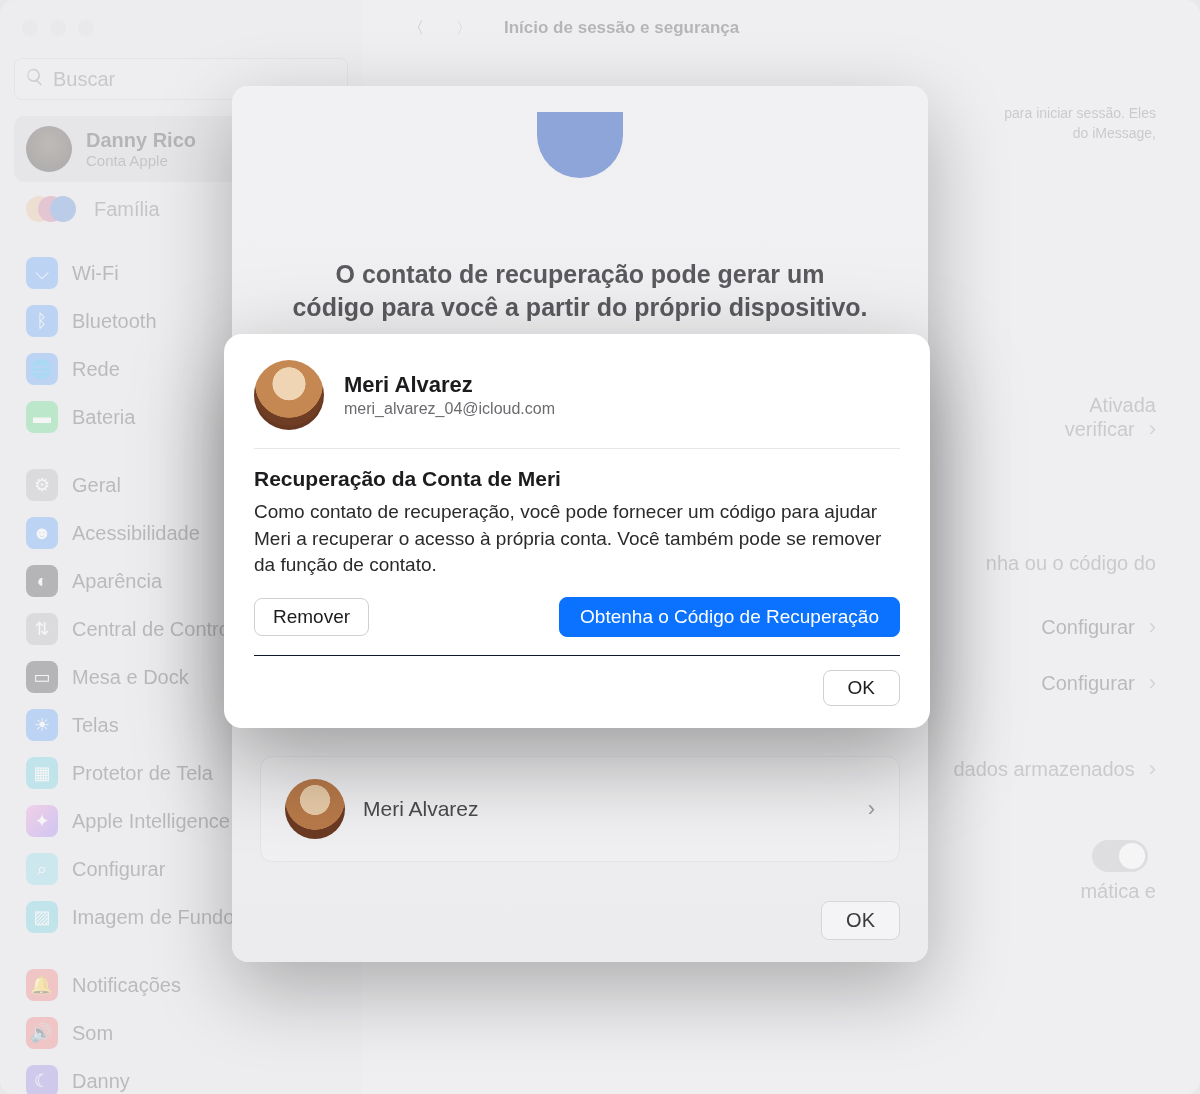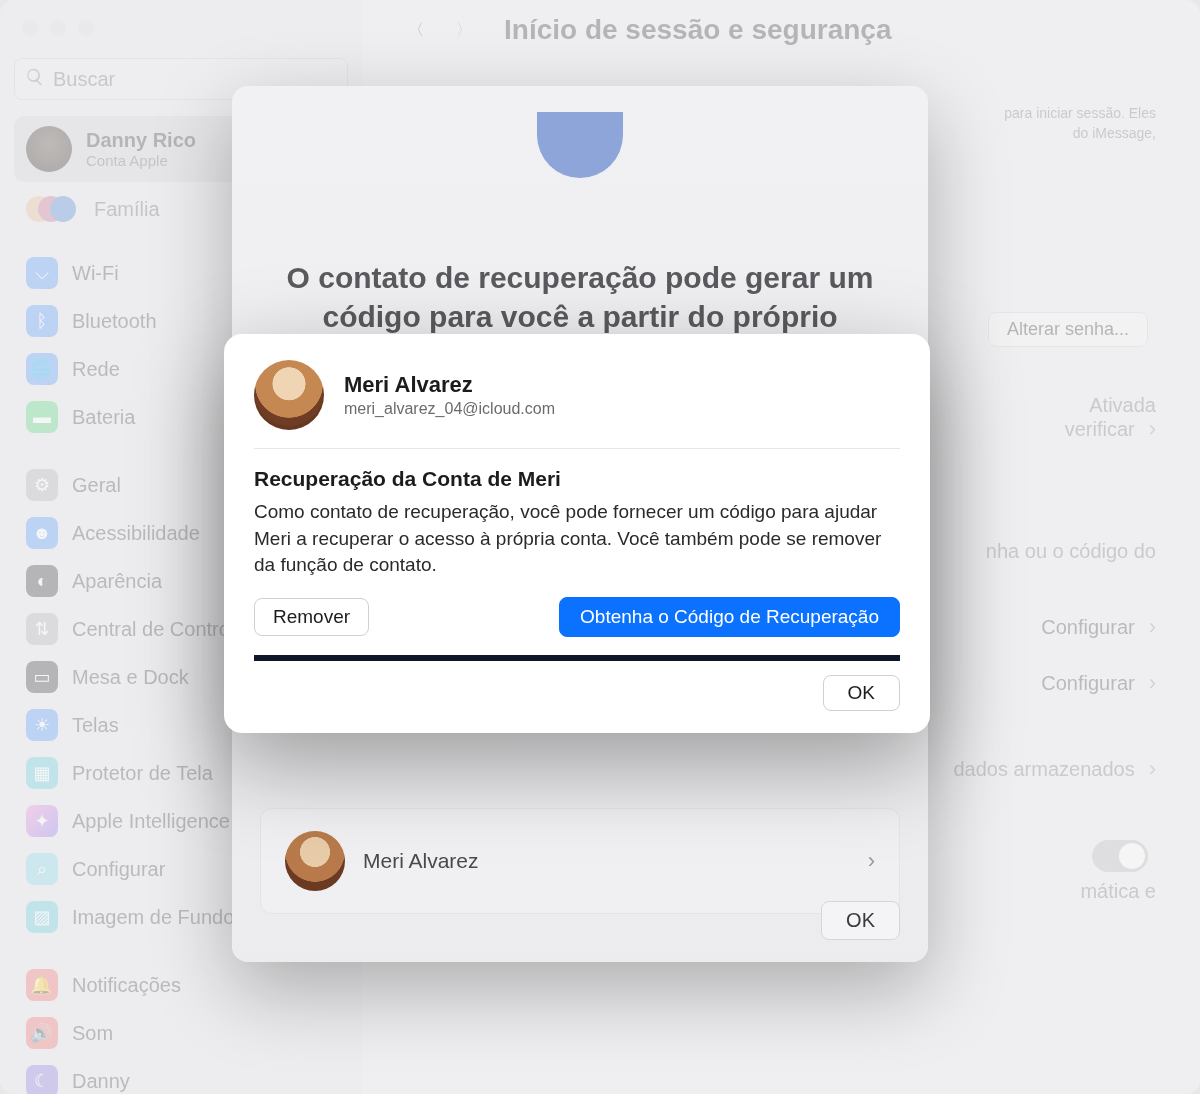--- a/index.html
+++ b/index.html
@@ -83,42 +83,42 @@
   }
   .content-head {
     display:flex; align-items:center; gap:20px;
     margin-bottom: 14px;
   }
   .nav-arrow {
     width:28px; height:28px; display:flex; align-items:center; justify-content:center;
     color:#9a9a9e;
   }
   .nav-arrow.active { color:#5a5a5e;}
-  .content-title { font-size:28px; font-weight:700; color:#3a3a3d; margin-left: 6px;}
+  .content-title { font-size:17px; font-weight:700; color:#3a3a3d; margin-left: 6px;}
   .btn-pill {
     padding:6px 18px; font-size:18px; border-radius:8px;
     background:#f4f4f6; border:1px solid #d0d0d4; color:#3a3a3d;
   }
   .chevron { color:#9a9a9e; font-size:22px; }
   .toggle {
     width:56px;height:32px;border-radius:16px;background:#b8b8bc;position:relative;
   }
   .toggle .knob{
     position:absolute;right:3px;top:3px;width:26px;height:26px;border-radius:50%;background:#fff;
   }
   .overlay-dim {
     position:absolute; inset:0; background:rgba(240,240,242,0.68);
   }
   .modal-sheet {
     position:absolute; left:232px; top:86px; width:696px; height:876px;
     background:linear-gradient(#f1f1f3,#ececee);
     border-radius:16px; box-shadow:0 28px 80px rgba(0,0,0,0.28);
     padding: 26px 28px;
   }
-  .sheet-heading { font-size:30px; font-weight:700; color:#5a5a5e; text-align:center; line-height:1.3; margin-top: 80px;}
+  .sheet-heading { font-size:25px; font-weight:700; color:#5a5a5e; text-align:center; line-height:1.3; margin-top: 80px;}
   .sheet-sub { font-size:21px; color:#7a7a7e; text-align:center; margin-top:22px; line-height:1.45; padding:0 30px;}
   .sheet-shield {
     width:86px; height:66px; margin:0 auto;
     background:#8ea5d9; border-radius:0 0 43px 43px;
   }
   .contact-card {
     margin-top: 320px; background:#f0f0f2; border:1px solid #e4e4e6; border-radius:12px;
     padding: 22px 24px; display:flex; align-items:center; gap:18px;
   }
   .contact-card .av {
@@ -142,21 +142,21 @@
   .dialog-header .av {
     width:70px;height:70px;border-radius:50%;
     background: radial-gradient(circle at 50% 34%, #f0d5b4 0 28%, #c58852 29% 58%, #6f3d24 59% 100%);
     box-shadow: inset 0 -4px 0 rgba(0,0,0,0.08);
   }
   .dialog-header .nm { font-size:22px; font-weight:700; color:#1c1c1e;}
   .dialog-header .em { font-size:16px; color:#6b6b6f; margin-top:2px;}
   .dialog-body { padding-top:18px; }
   .dialog-body .t { font-size:21px; font-weight:700; color:#1c1c1e; margin-bottom:8px;}
   .dialog-body .d { font-size:19px; color:#2a2a2c; line-height:1.4;}
-  .dialog-actions { display:flex; justify-content:space-between; align-items:center; margin-top:18px; padding-bottom:18px; border-bottom:6px solid #0f172a;}
+  .dialog-actions { display:flex; justify-content:space-between; align-items:center; margin-top:18px; padding-bottom:18px; border-bottom:1px solid #0f172a;}
   .btn {
     font-size:19px; padding:7px 18px; border-radius:8px; border:1px solid #d0d0d4;
     background:#fff; color:#1c1c1e; cursor:pointer;
   }
   .btn-primary {
     background:#0a72ff; border-color:#0a72ff; color:#fff; font-weight:500;
     padding:8px 20px;
   }
   .dialog-footer { display:flex; justify-content:flex-end; margin-top:14px;}
   .dialog-footer .btn { padding:6px 24px; }
@@ -285,32 +285,29 @@
       <div class="nav-arrow active">〈</div>
       <div class="nav-arrow">〉</div>
       <div class="content-title">Início de sessão e segurança</div>
     </div>
 
     <div class="side-right-hints">
       <span>para iniciar sessão. Eles</span><br>
       <span>do iMessage,</span>
     </div>
 
-    <div style="position:absolute; right:52px; top:312px;">
-      <button class="btn-pill">Alterar senha...</button>
-    </div>
 
     <div class="right-col-item" style="top:394px;">
       <span style="color:#7a7a7e">Ativada</span>
     </div>
     <div class="right-col-item" style="top:416px;">
       <span style="color:#7a7a7e">verificar</span>
       <span class="chevron">›</span>
     </div>
-    <div class="right-col-item" style="top:540px;">
+    <div class="right-col-item" style="top:552px;">
       <span style="color:#7a7a7e">nha ou o código do</span>
     </div>
     <div class="right-col-item" style="top:614px;">
       <span>Configurar</span>
       <span class="chevron">›</span>
     </div>
     <div class="right-col-item" style="top:670px;">
       <span>Configurar</span>
       <span class="chevron">›</span>
     </div>

